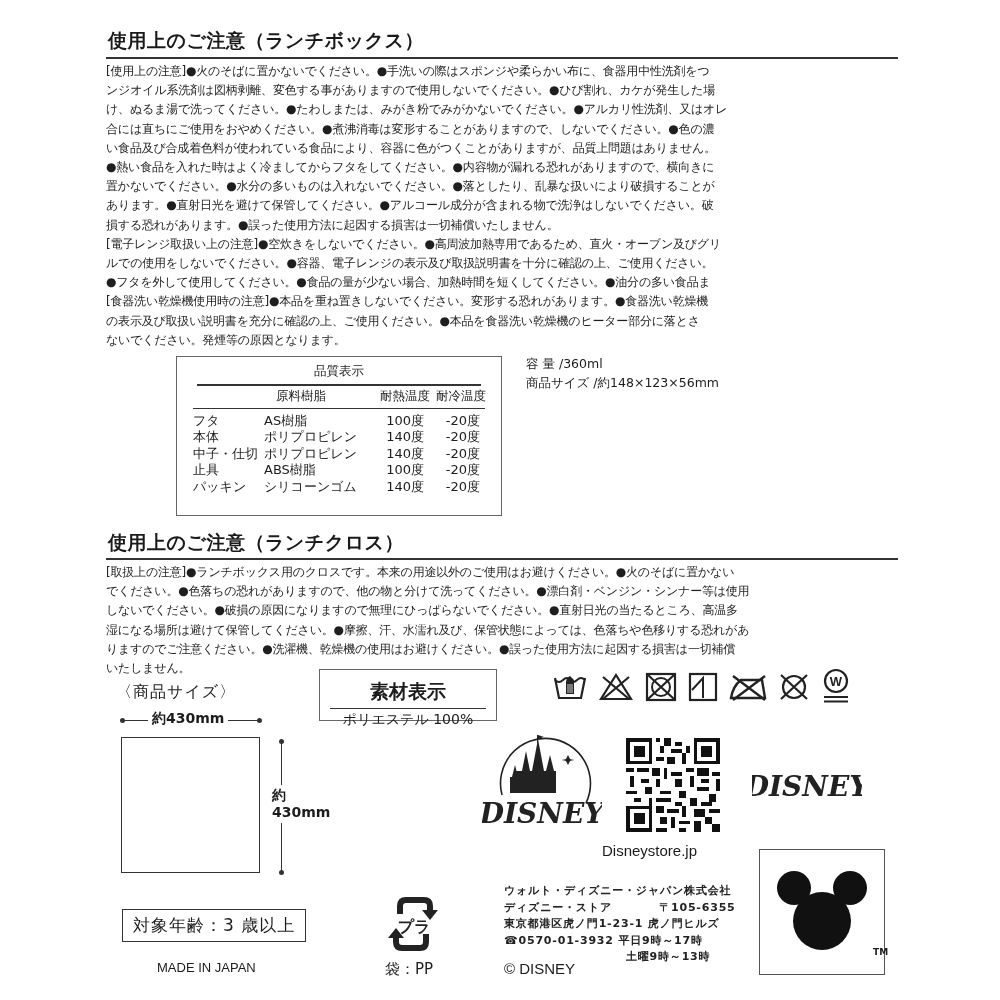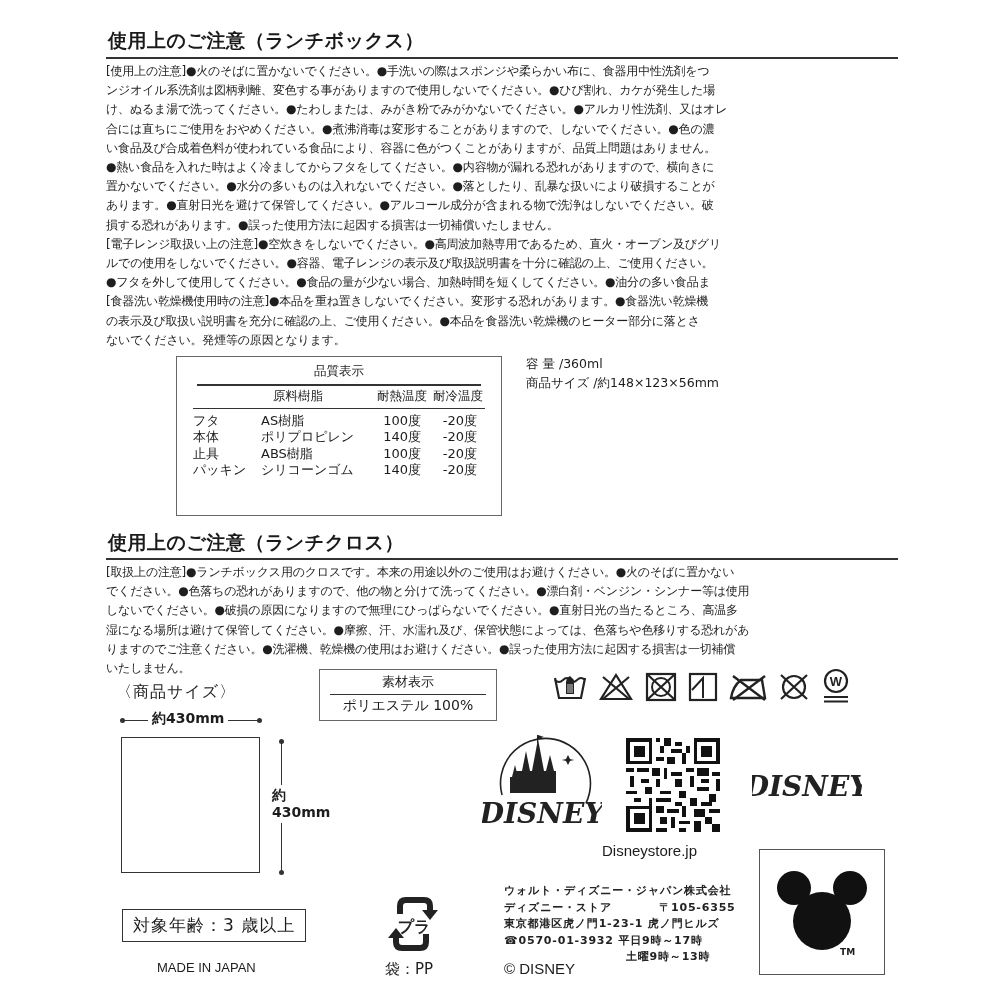--- a/index.html
+++ b/index.html
@@ -12,21 +12,21 @@
   .para span.br{display:block;}
   .qtable{border:1px solid #666;background:#fff;}
   .qtable .title{text-align:center;font-size:12.5px;margin-top:6px;}
   .qtable .hr{height:1.5px;background:#333;margin:4px 20px 0 20px;}
   .qtable table{border-collapse:collapse;margin-left:16px;font-size:13px;}
   .qtable th{font-weight:normal;text-align:left;padding:2px 6px 2px 0;font-size:12.5px;}
   .qtable td{padding:0 6px 0 0;line-height:16.5px;white-space:nowrap;}
   .qtable td.n,.qtable th.n{text-align:right;padding-right:12px;}
   .spec{font-size:12.5px;line-height:19px;}
   .mat{border:1px solid #666;text-align:center;}
-  .mat .t{font-size:13px;margin-top:3px;}
+  .mat .t{font-size:19px;margin-top:9px;font-weight:bold;}
   .mat .hr{height:1.2px;background:#333;margin:3px 10px 2px 10px;}
   .mat .v{font-size:14px;}
   .icons{display:flex;gap:11px;align-items:center;}
   .icons svg{display:block;}
   .agebox{border:1.5px solid #333;font-size:17px;padding:4px 10px;letter-spacing:1px;white-space:nowrap;}
   .small{font-size:12px;}
   .addr{font-size:11px;line-height:16.5px;letter-spacing:0.8px;font-weight:bold;color:#222;}
 </style>
 </head>
 <body>
@@ -74,20 +74,26 @@
       <td class="n">100度</td>
       <td class="n">-20度</td>
     </tr>
     <tr>
       <td>本体</td>
       <td>ポリプロピレン</td>
       <td class="n">140度</td>
       <td class="n">-20度</td>
     </tr>
     <tr>
+      <td>中子・仕切</td>
+      <td>ポリプロピレン</td>
+      <td class="n">140度</td>
+      <td class="n">-20度</td>
+    </tr>
+    <tr>
       <td>止具</td>
       <td>ABS樹脂</td>
       <td class="n">100度</td>
       <td class="n">-20度</td>
     </tr>
     <tr>
       <td>パッキン</td>
       <td>シリコーンゴム</td>
       <td class="n">140度</td>
       <td class="n">-20度</td>
@@ -219,21 +225,21 @@
     <text x="55" y="36" text-anchor="middle" font-family="DejaVu Serif, serif" font-size="28" font-weight="bold" font-style="italic" fill="#222">DISNEY</text>
   </svg>
 </div>
 
 <div class="abs" style="left:759px;top:849px;width:124px;height:124px;border:1.2px solid #555;">
   <svg width="124" height="124" viewBox="0 0 124 124">
     <circle cx="34" cy="38" r="17" fill="#111"></circle>
     <circle cx="90" cy="38" r="17" fill="#111"></circle>
     <circle cx="62" cy="71" r="29" fill="#111"></circle>
   </svg>
-  <div style="position:absolute;left:80px;top:97px;font-size:9px;font-weight:bold;">TM</div>
+  <div style="position:absolute;left:113px;top:97px;font-size:9px;font-weight:bold;">TM</div>
 </div>
 
 <div class="abs addr" style="left:504px;top:883px;">
   <div>ウォルト・ディズニー・ジャパン株式会社</div>
   <div style="white-space:pre;">ディズニー・ストア　　　　〒105-6355</div>
   <div>東京都港区虎ノ門1-23-1 虎ノ門ヒルズ</div>
   <div>☎0570-01-3932 平日9時～17時</div>
   <div style="padding-left:122px;">土曜9時～13時</div>
 </div>
 <div class="abs" style="left:504px;top:960px;font-size:15px;font-family:'Liberation Sans',sans-serif;">© DISNEY</div>

